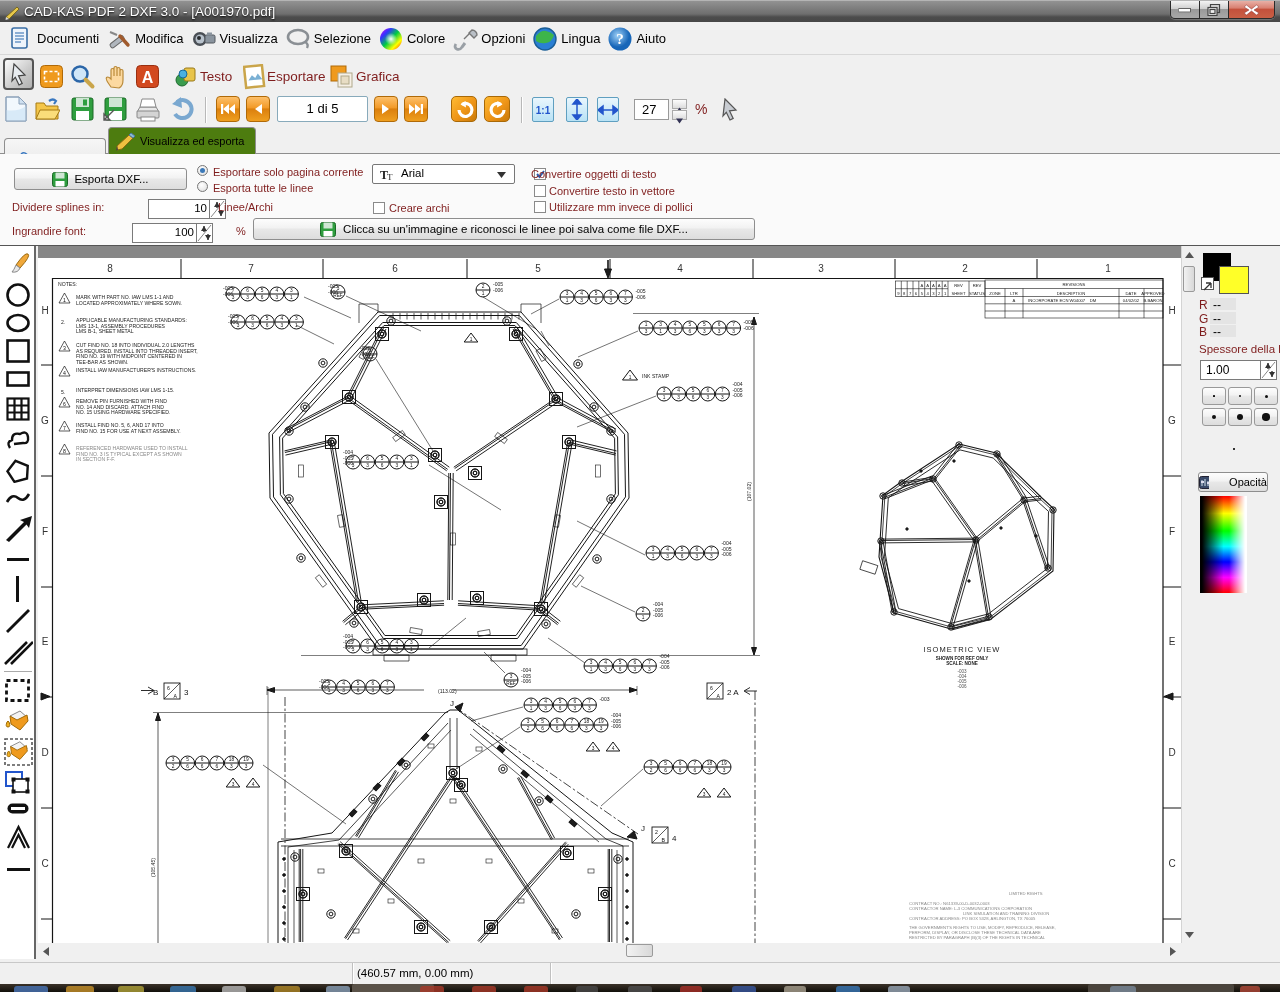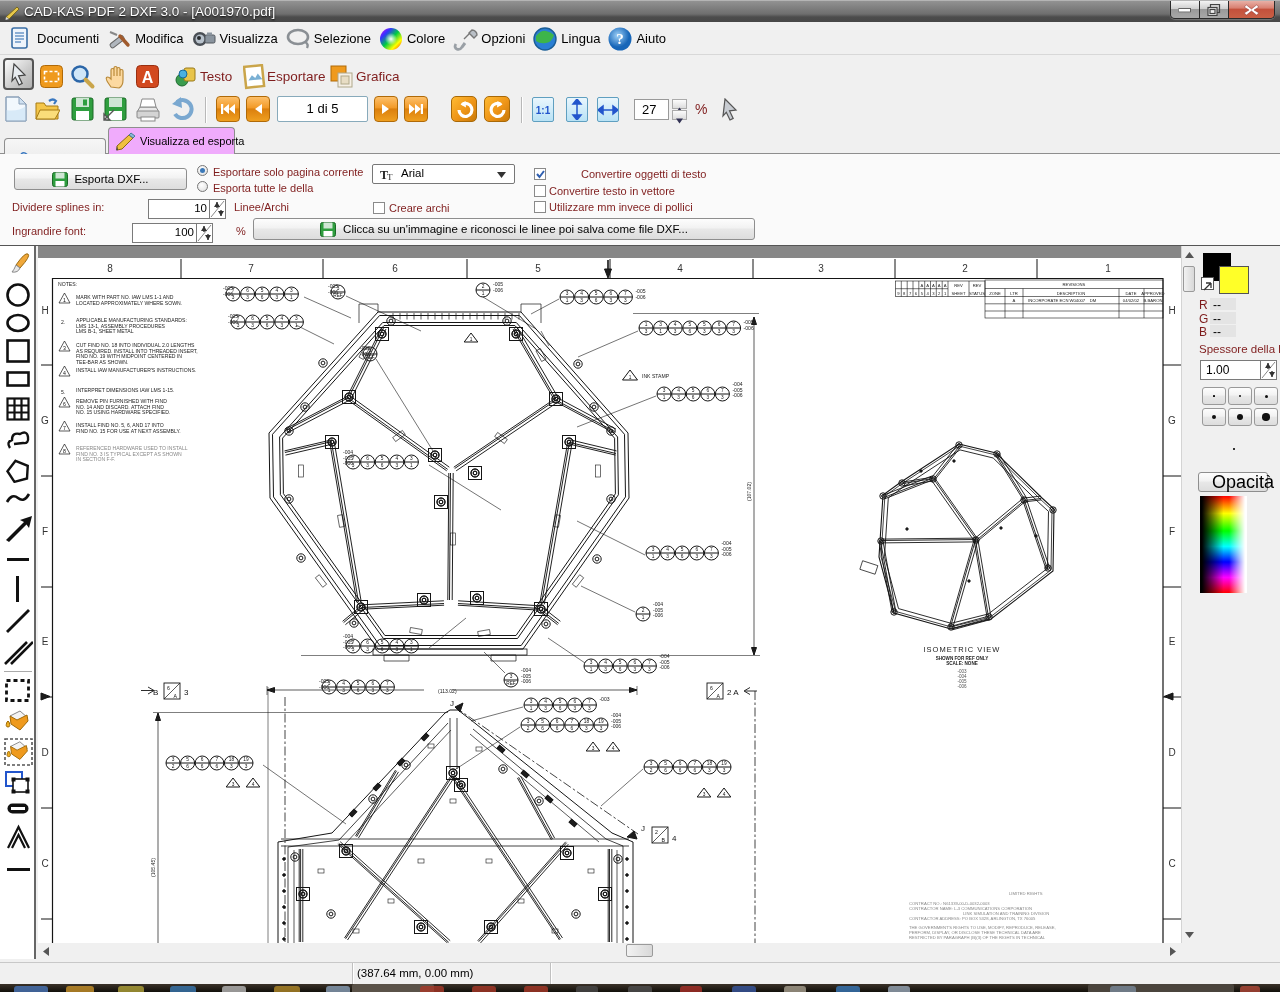--- a/index.html
+++ b/index.html
@@ -23,21 +23,21 @@
 .navbtn{position:absolute;width:24px;height:26px;top:3px;border-radius:4px;background:linear-gradient(#fdc06a,#f29a28 45%,#db7f0d 50%,#ef9f1f);border:1px solid #b06a08;color:#fff}
 .navbtn svg{position:absolute;left:50%;top:50%;transform:translate(-50%,-50%)}
 .rotbtn{position:absolute;width:26px;height:26px;top:3px;border-radius:5px;background:linear-gradient(135deg,#fb3 0%,#ee9417 55%,#c87909 100%);border:1px solid #a96907}
 .bluepage{position:absolute;width:22px;height:25px;top:4px;background:linear-gradient(#eaf6fd,#b8e2f5);border:1px solid #5f9fc0;border-radius:2px}
 .tdiv{position:absolute;top:4px;width:1px;height:26px;background:#b8b8b8;box-shadow:1px 0 0 #fff}
 
 #tabs{left:0;top:128px;width:1280px;height:26px;background:#f0f0f0}
 #tabline{position:absolute;left:0;top:153px;width:1280px;height:1px;background:#8e8e8e}
 .tab{position:absolute;display:flex;align-items:center;border:1px solid #8e8e8e;border-bottom:none;border-radius:4px 4px 0 0;padding-left:5px;font-size:11px;white-space:nowrap}
 #tab1{left:4px;top:138px;width:102px;height:41px;background:linear-gradient(#f6f6f6,#e4e4e4)}
-#tab2{left:108px;top:127px;width:127px;height:27px;background:#f0abfc;z-index:3}
+#tab2{left:108px;top:127px;width:148px;height:27px;background:#4d7c0f;z-index:3}
 
 #panel{left:0;top:154px;width:1280px;height:91px;background:#fafafa}
 .btn{position:absolute;background:linear-gradient(#fdfdfd,#f2f2f2 45%,#e8e8e8 50%,#ddd);border:1px solid #8e8e8e;border-radius:3px;display:flex;align-items:center;justify-content:center;font-size:11.5px;color:#000}
 .lbl{position:absolute;font-size:11px;color:#7f1d1d;white-space:nowrap}
 .radio{position:absolute;width:11px;height:11px;border-radius:50%;border:1px solid #777;background:radial-gradient(circle at 40% 35%,#fff,#dcdcdc)}
 .radio.sel::after{content:"";position:absolute;left:2px;top:2px;width:5px;height:5px;border-radius:50%;background:#3c79b8}
 .chk{position:absolute;width:12px;height:12px;border:1px solid #8a8a8a;background:#fff}
 .spin{position:absolute;background:#fff;border:1px solid #7a7a7a;font-size:11.5px}
 .spin .v{position:absolute;right:18px;top:2px}
 .spinbtn{position:absolute;right:0;top:0;width:16px;height:100%;border-left:1px solid #7a7a7a;background:#fff}
@@ -342,51 +342,51 @@
     <svg width="16" height="15">
       <rect x="0.5" y="0.5" width="15" height="14" rx="2" fill="#2f9e3f" stroke="#1a6a26"></rect>
       <rect x="3.5" y="0.5" width="9" height="6" fill="#cfe6d4"></rect>
       <rect x="3.5" y="9" width="9" height="5.5" fill="#fff"></rect>
     </svg>
     <span style="margin-left:6px">Esporta DXF...</span>
   </div>
 <div class="radio sel abs" style="left:197px;top:165px"></div>
 <div class="lbl" style="left:213px;top:166px">Esportare solo pagina corrente</div>
 <div class="radio abs" style="left:197px;top:181px"></div>
-<div class="lbl" style="left:213px;top:182px">Esporta tutte le della</div>
+<div class="lbl" style="left:213px;top:182px">Esporta tutte le linee</div>
 <div id="combo" class="abs">
     <svg width="16" height="16" style="position:absolute;left:5px;top:2px">
       <text x="2" y="12" font-size="12" font-family="Liberation Serif" font-weight="bold" fill="#222">T</text>
       <text x="9" y="13" font-size="9" font-family="Liberation Serif" fill="#222">T</text>
     </svg>
     <span style="position:absolute;left:28px;top:2px">Arial</span>
     <svg width="9" height="6" style="position:absolute;right:8px;top:7px">
       <path d="M0 0h9L4.5 6z" fill="#333"></path>
     </svg>
   </div>
 <div class="chk abs" style="left:534px;top:168px">
     <svg width="11" height="11" style="position:absolute;left:0;top:0">
       <path d="M2 5l2.5 3L9 2" fill="none" stroke="#2f5fb0" stroke-width="2"></path>
     </svg>
   </div>
-<div class="lbl" style="left:581px;top:168px">Convertire oggetti di testo</div>
+<div class="lbl" style="left:531px;top:168px">Convertire oggetti di testo</div>
 <div class="chk abs" style="left:534px;top:185px"></div>
 <div class="lbl" style="left:549px;top:185px">Convertire testo in vettore</div>
 <div class="chk abs" style="left:534px;top:201px"></div>
 <div class="lbl" style="left:549px;top:201px">Utilizzare mm invece di pollici</div>
 <div class="lbl" style="left:12px;top:201px">Dividere splines in:</div>
 <div class="spin abs" style="left:148px;top:199px;width:78px;height:20px">
     <span class="v">10</span>
     <div class="spinbtn"><svg width="15" height="18">
         <path d="M1 17L14 1" stroke="#888"></path>
         <path d="M4 7l3-5 3 5z M8 11l3 5 3-5z" fill="#333"></path>
         <path d="M7 2v6M11 16v-6" stroke="#333" stroke-width="1.4"></path>
       </svg></div>
   </div>
-<div class="lbl" style="left:234px;top:201px">Linee/Archi</div>
+<div class="lbl" style="left:218px;top:201px">Linee/Archi</div>
 <div class="chk abs" style="left:373px;top:202px"></div>
 <div class="lbl" style="left:389px;top:202px">Creare archi</div>
 <div class="lbl" style="left:12px;top:225px">Ingrandire font:</div>
 <div class="spin abs" style="left:132px;top:223px;width:81px;height:20px">
     <span class="v">100</span>
     <div class="spinbtn"><svg width="15" height="18">
         <path d="M1 17L14 1" stroke="#888"></path>
         <path d="M4 7l3-5 3 5z M8 11l3 5 3-5z" fill="#333"></path>
         <path d="M7 2v6M11 16v-6" stroke="#333" stroke-width="1.4"></path>
       </svg></div>
@@ -1334,21 +1334,21 @@
       <div style="width:7.5px;height:7.5px;border-radius:50%;background:#111"></div>
     </div>
     <div class="abs" style="left:37px;top:202px;width:2px;height:2px;background:#333"></div>
     <div class="btn abs" style="left:2px;top:226px;width:70px;height:20px;border-radius:3px">
       <svg width="16" height="13">
         <rect x="0.5" y="0.5" width="15" height="12" rx="2" fill="#3a4a6a" stroke="#223"></rect>
         <path d="M3 10V4M6 10V3M9 10V5M12 10V3" stroke="#9ab" stroke-width="1.6"></path>
         <rect x="2" y="5" width="3" height="2" fill="#dde"></rect>
         <rect x="8" y="6" width="3" height="2" fill="#dde"></rect>
       </svg>
-      <span style="margin-left:20px;font-size:18px">Opacità</span>
+      <span style="margin-left:20px;font-size:11px">Opacità</span>
     </div>
     <div class="abs" style="left:4px;top:250px;width:47px;height:97px;background:linear-gradient(to right,#000 4%,rgba(0,0,0,0) 50%,rgba(255,255,255,0) 62%,#fff 96%),linear-gradient(to bottom,#f00,#ff0 18%,#0f0 36%,#0ff 52%,#00f 68%,#f0f 84%,#f00 100%)"></div>
   </div>
 <div id="vscroll" class="abs">
     <div class="sbtn" style="left:0;top:0;width:15px;height:17px">
       <svg width="9" height="6">
         <path d="M4.5 0L9 6H0z" fill="#555"></path>
       </svg>
     </div>
     <div class="thumb" style="left:1px;top:20px;width:12px;height:26px"></div>
@@ -1369,21 +1369,21 @@
       <svg width="6" height="9">
         <path d="M6 4.5L0 0v9z" fill="#555"></path>
       </svg>
     </div>
   </div>
 <div class="abs" style="left:1181px;top:943px;width:15px;height:16px;background:#f0f0f0"></div>
 <div class="abs" style="left:0;top:959px;width:1280px;height:3px;background:#f0f0f0"></div>
 <div id="status" class="abs">
     <div class="abs" style="left:352px;top:0;width:1px;height:22px;background:#c0c0c0;box-shadow:1px 0 0 #fff"></div>
     <div class="abs" style="left:550px;top:0;width:1px;height:22px;background:#c0c0c0;box-shadow:1px 0 0 #fff"></div>
-    <div class="abs" style="left:357px;top:4px">(387.64 mm, 0.00 mm)</div>
+    <div class="abs" style="left:357px;top:4px">(460.57 mm, 0.00 mm)</div>
   </div>
 <div id="taskbar" class="abs">
     <div class="abs" style="left:352px;top:0;width:82px;height:8px;background:#5a5248;border-radius:2px 2px 0 0"></div>
     <div class="abs" style="left:1088px;top:0;width:146px;height:8px;background:#4a443c;border-radius:2px 2px 0 0"></div>
     <div class="abs" style="left:14px;top:2px;width:34px;height:6px;border-radius:3px 3px 0 0;background:#4a76b8;opacity:.8"></div>
     <div class="abs" style="left:66px;top:2px;width:28px;height:6px;border-radius:3px 3px 0 0;background:#c8922a;opacity:.8"></div>
     <div class="abs" style="left:118px;top:2px;width:26px;height:6px;border-radius:3px 3px 0 0;background:#b0a23a;opacity:.8"></div>
     <div class="abs" style="left:170px;top:2px;width:26px;height:6px;border-radius:3px 3px 0 0;background:#3a78b0;opacity:.8"></div>
     <div class="abs" style="left:222px;top:2px;width:24px;height:6px;border-radius:3px 3px 0 0;background:#b8b8b8;opacity:.8"></div>
     <div class="abs" style="left:274px;top:2px;width:26px;height:6px;border-radius:3px 3px 0 0;background:#b08828;opacity:.8"></div>

